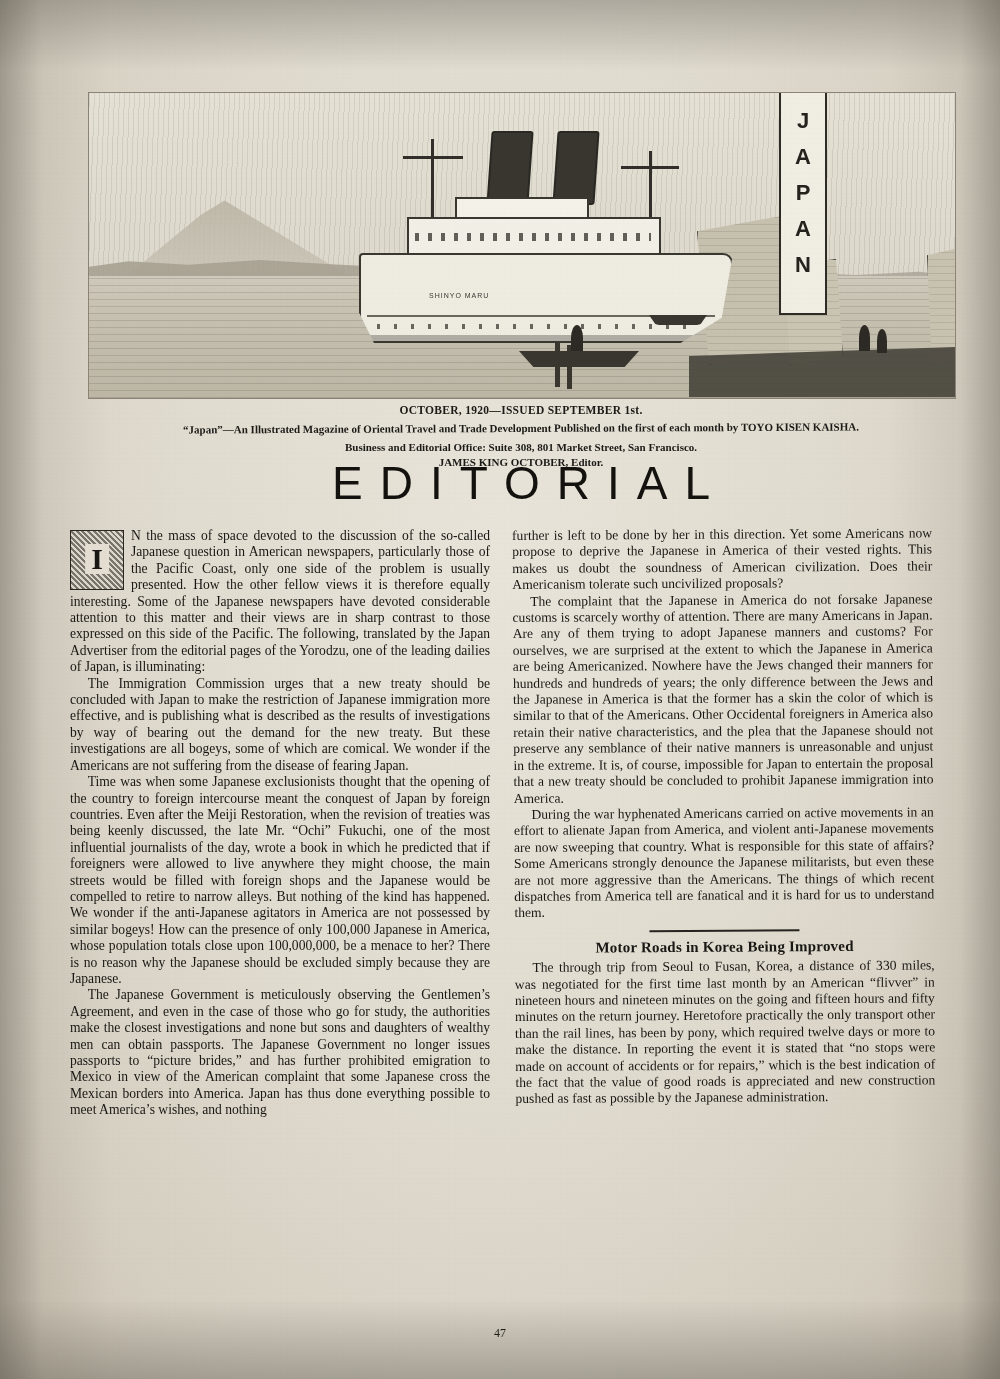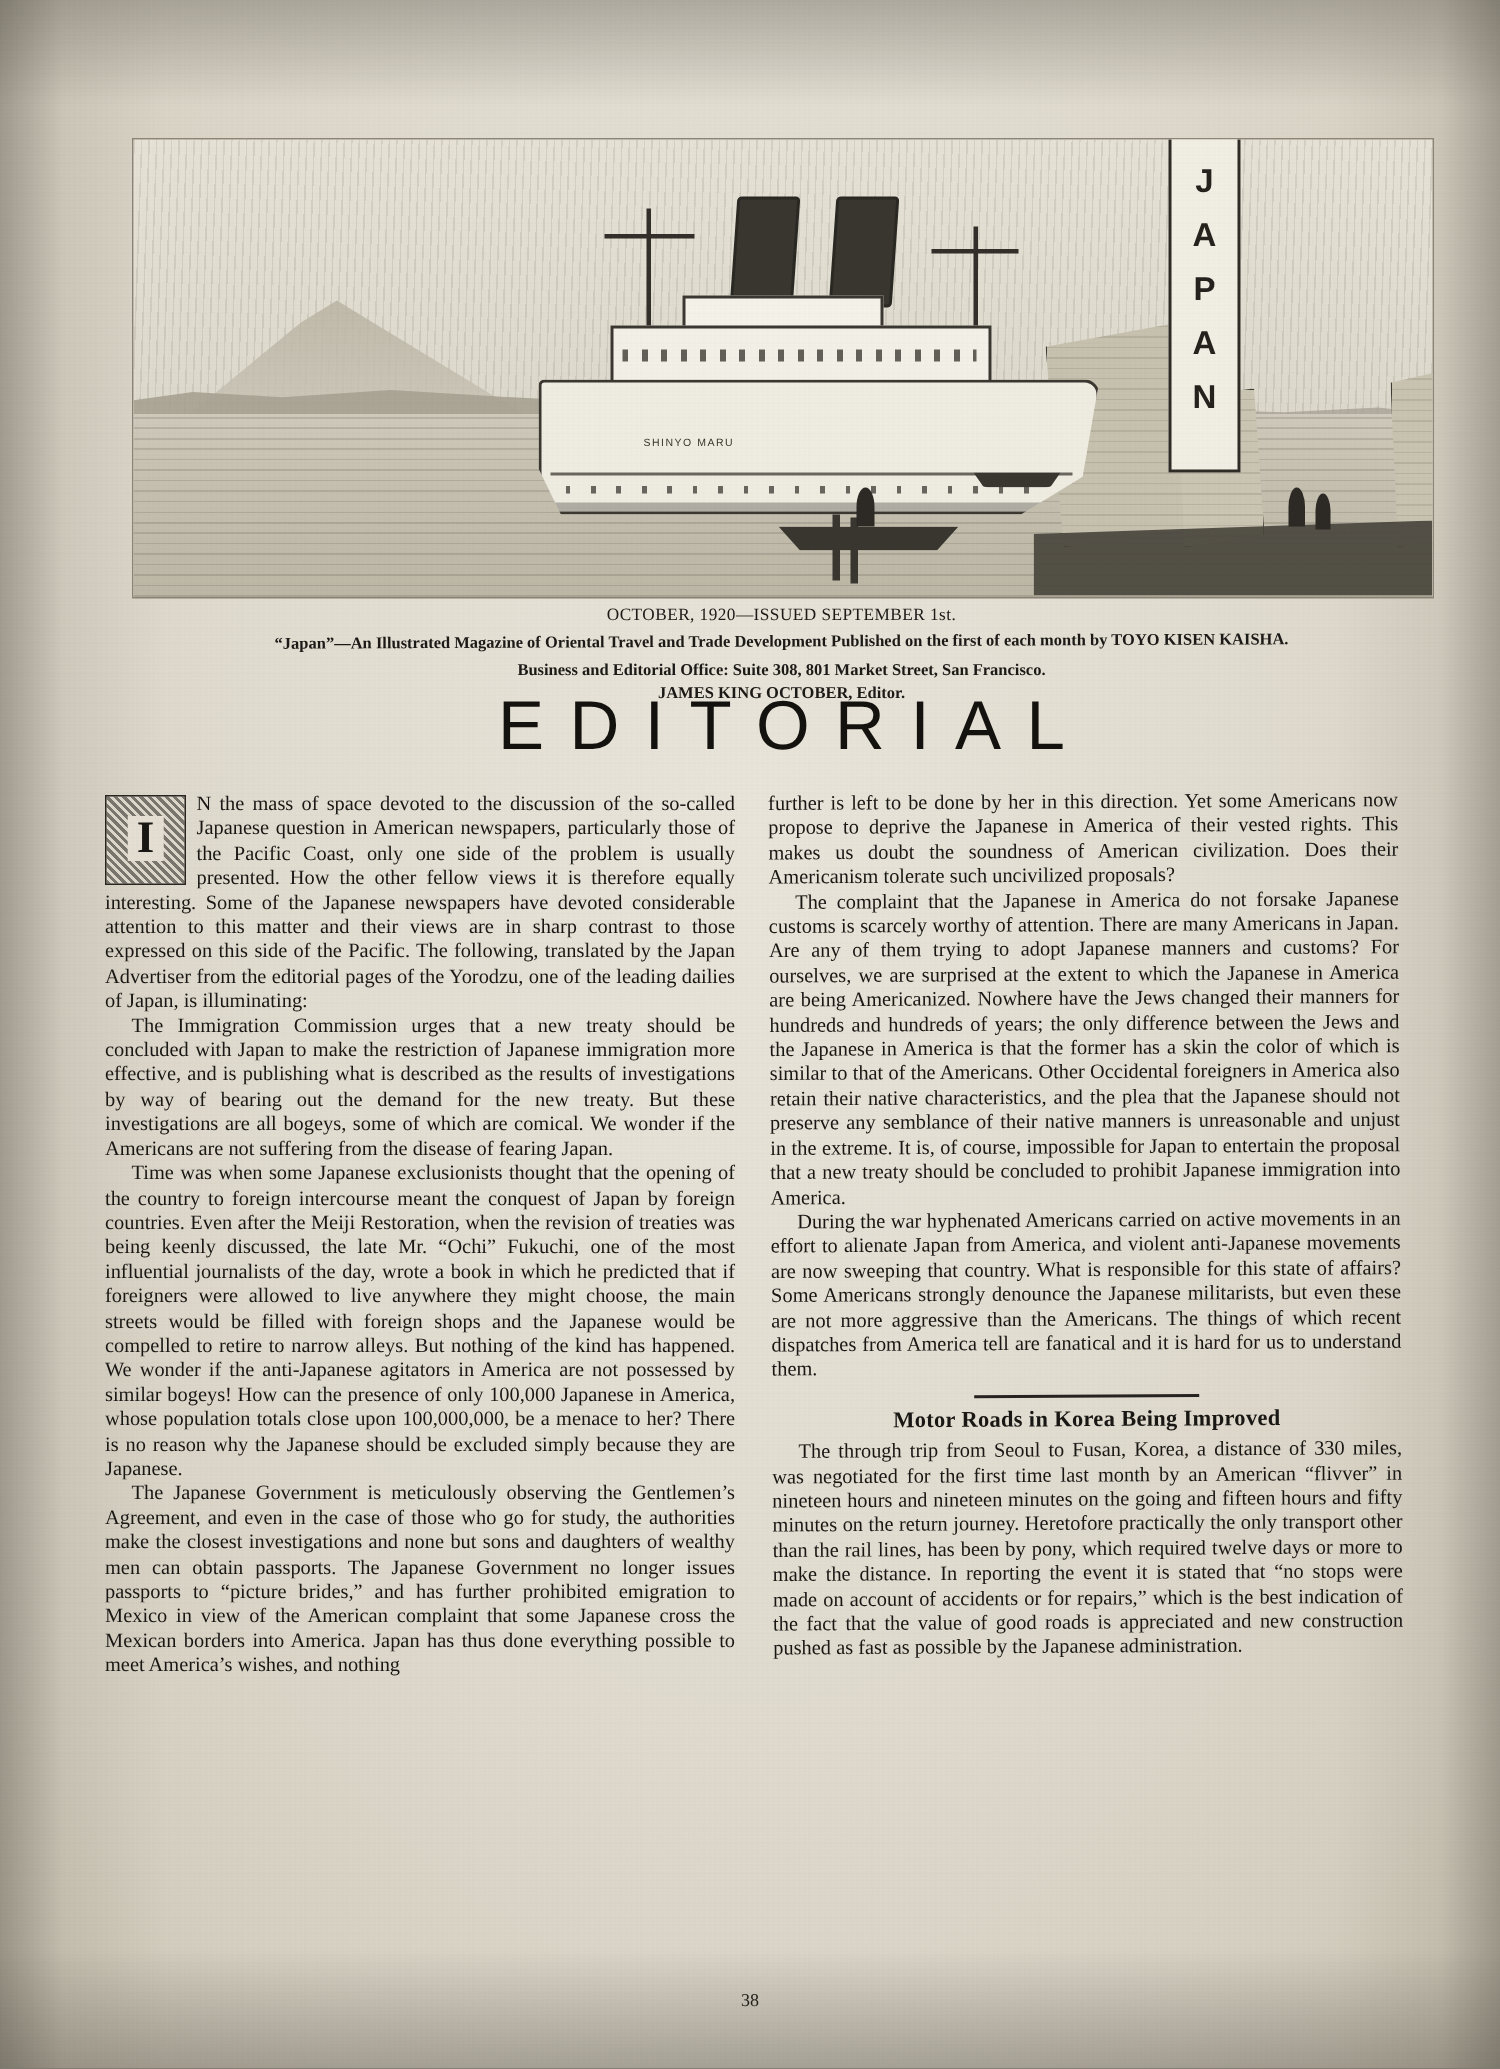--- a/index.html
+++ b/index.html
@@ -280,21 +280,21 @@
     position: absolute;
     left: 88px;
     top: 404px;
     width: 866px;
     text-align: center;
     font-family: "Liberation Serif", serif;
     color: #1d1b18;
   }
   .cap-line1 {
     font-size: 11.5px;
-    font-weight: normal;
+    font-weight: bold;
     letter-spacing: .3px;
     margin-bottom: 6px;
   }
   .cap-line2 {
     font-size: 11px;
     font-weight: bold;
     line-height: 1.25;
     transform: rotate(-0.25deg);
   }
   .cap-line3 {
@@ -482,16 +482,16 @@
       <p class="noindent">further is left to be done by her in this direction. Yet some Americans now propose to deprive the Japanese in America of their vested rights. This makes us doubt the soundness of American civilization. Does their Americanism tolerate such uncivilized proposals?</p>
       <p>The complaint that the Japanese in America do not forsake Japanese customs is scarcely worthy of attention. There are many Americans in Japan. Are any of them trying to adopt Japanese manners and customs? For ourselves, we are surprised at the extent to which the Japanese in America are being Americanized. Nowhere have the Jews changed their manners for hundreds and hundreds of years; the only difference between the Jews and the Japanese in America is that the former has a skin the color of which is similar to that of the Americans. Other Occidental foreigners in America also retain their native characteristics, and the plea that the Japanese should not preserve any semblance of their native manners is unreasonable and unjust in the extreme. It is, of course, impossible for Japan to entertain the proposal that a new treaty should be concluded to prohibit Japanese immigration into America.</p>
       <p>During the war hyphenated Americans carried on active movements in an effort to alienate Japan from America, and violent anti-Japanese movements are now sweeping that country. What is responsible for this state of affairs? Some Americans strongly denounce the Japanese militarists, but even these are not more aggressive than the Americans. The things of which recent dispatches from America tell are fanatical and it is hard for us to understand them.</p>
       <div class="rule"></div>
       <div class="subhead">Motor Roads in Korea Being Improved</div>
       <p>The through trip from Seoul to Fusan, Korea, a distance of 330 miles, was negotiated for the first time last month by an American “flivver” in nineteen hours and nineteen minutes on the going and fifteen hours and fifty minutes on the return journey. Heretofore practically the only transport other than the rail lines, has been by pony, which required twelve days or more to make the distance. In reporting the event it is stated that “no stops were made on account of accidents or for repairs,” which is the best indication of the fact that the value of good roads is appreciated and new construction pushed as fast as possible by the Japanese administration.</p>
     </div>
 
   </div>
 
-  <div class="folio">38</div>
+  <div class="folio">47</div>
 
   <div class="grain"></div>
 </div>
 
 </body></html>

